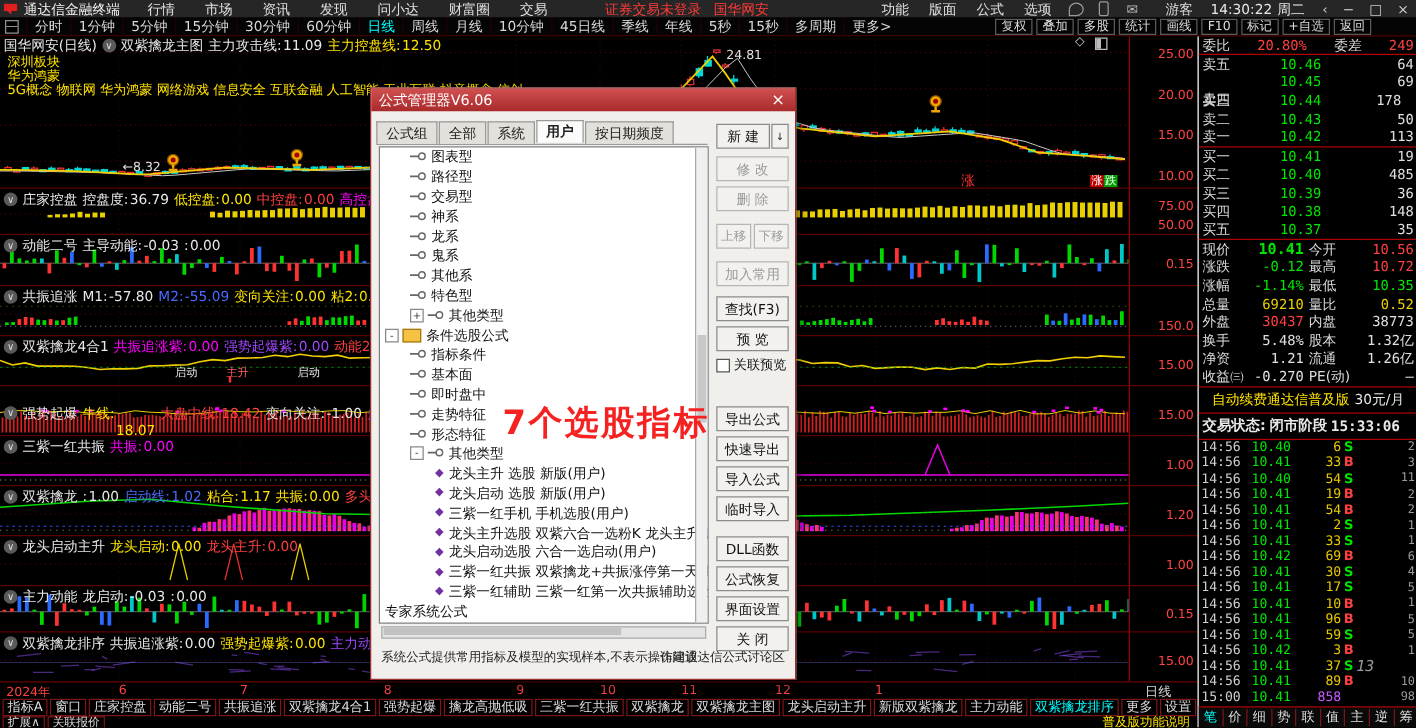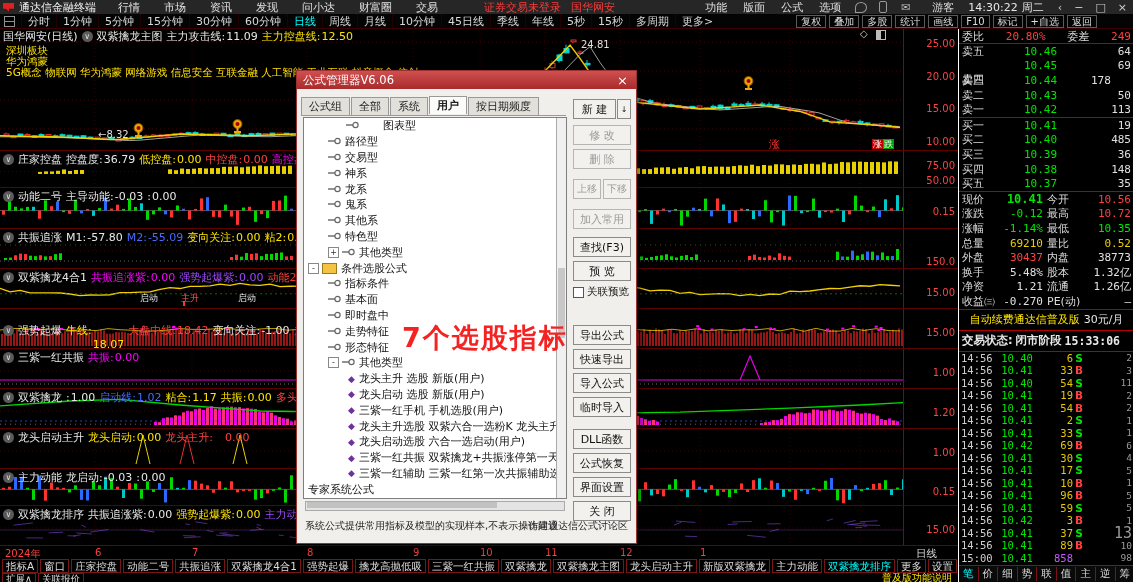--- a/index.html
+++ b/index.html
@@ -1375,21 +1375,21 @@
             <line x1="860" y1="0" x2="860" y2="40" stroke="#300000" stroke-dasharray="1,3"></line>
             <line x1="0" y1="22" x2="903" y2="22" stroke="#3a0000" stroke-dasharray="1,3"></line>
             <polyline points="136,35 143,6 150,35" fill="none" stroke="#e8d000" stroke-width="1"></polyline>
             <polyline points="180,35 187,6 194,35" fill="none" stroke="#e83030" stroke-width="1"></polyline>
             <polyline points="233,35 240,6 247,35" fill="none" stroke="#e8d000" stroke-width="1"></polyline>
           </svg><div class="phead flex">
             <span class="coll">∨</span>
             <span style="color: rgb(232, 232, 232);">龙头启动主升</span>
             <span style="color: rgb(255, 228, 0); margin-right: 1px;">龙头启动:</span>
             <span style="color: rgb(255, 228, 0);">0.00</span>
-            <span style="color: rgb(255, 64, 64); margin-right: 12px;">龙头主升:</span>
+            <span style="color: rgb(255, 64, 64); margin-right: 1px;">龙头主升:</span>
             <span style="color: rgb(255, 64, 64);">0.00</span>
           </div></div>
         <div class="pscale" style="height: 40px;">
           <span class="slab" style="top: 18px;">1.00</span>
         </div>
       </div>
       <div class="panel" style="top: 440px; height: 37px;">
         <div class="plot" style="height: 37px;"><svg width="903" height="37">
             <line x1="95" y1="0" x2="95" y2="37" stroke="#300000" stroke-dasharray="1,3"></line>
             <line x1="192" y1="0" x2="192" y2="37" stroke="#300000" stroke-dasharray="1,3"></line>
@@ -1727,21 +1727,21 @@
           <span class="wht mono" style="width: 40px; text-align: right;">64</span>
         </div>
         <div class="qrow" style="height: 14.6px;">
           <span class="qlab" style="width: 28px; margin-top: 27px;">卖四</span>
           <span class="grn mono" style="flex: 1 1 0%; text-align: center;">10.45</span>
           <span class="wht mono" style="width: 40px; text-align: right;">69</span>
         </div>
         <div class="qrow" style="height: 14.6px;">
           <span class="qlab" style="width: 28px;">卖三</span>
           <span class="grn mono" style="flex: 1 1 0%; text-align: center;">10.44</span>
-          <span class="wht mono" style="width: 40px; text-align: left;">178</span>
+          <span class="wht mono" style="width: 40px; text-align: center;">178</span>
         </div>
         <div class="qrow" style="height: 14.6px;">
           <span class="qlab" style="width: 28px;">卖二</span>
           <span class="grn mono" style="flex: 1 1 0%; text-align: center;">10.43</span>
           <span class="wht mono" style="width: 40px; text-align: right;">50</span>
         </div>
         <div class="qrow" style="height: 14.6px;">
           <span class="qlab" style="width: 28px;">卖一</span>
           <span class="grn mono" style="flex: 1 1 0%; text-align: center;">10.42</span>
           <span class="wht mono" style="width: 40px; text-align: right;">113</span>
@@ -1930,21 +1930,21 @@
           <span class="grn mono" style="width: 44px; text-align: center;">10.42</span>
           <span class="mono" style="width: 34px; text-align: right; color: rgb(232, 200, 0);">3</span>
           <span style="width: 12px; text-align: center; color: rgb(255, 64, 64); font-weight: bold;">B</span>
           <span class="mono" style="flex: 1 1 0%; text-align: right; color: rgb(154, 154, 154); font-size: 9.5px;">1</span>
         </div>
         <div class="trow">
           <span class="mono" style="width: 34px; color: rgb(207, 207, 207);">14:56</span>
           <span class="grn mono" style="width: 44px; text-align: center;">10.41</span>
           <span class="mono" style="width: 34px; text-align: right; color: rgb(232, 200, 0);">37</span>
           <span style="width: 12px; text-align: center; color: rgb(0, 230, 0); font-weight: bold;">S</span>
-          <span class="mono" style="flex: 1 1 0%; text-align: right; color: rgb(154, 154, 154); font-size: 15px;">13</span>
+          <span class="mono" style="flex: 1 1 0%; color: rgb(154, 154, 154); font-size: 12px; font-style: italic;">13</span>
         </div>
         <div class="trow">
           <span class="mono" style="width: 34px; color: rgb(207, 207, 207);">14:56</span>
           <span class="grn mono" style="width: 44px; text-align: center;">10.41</span>
           <span class="mono" style="width: 34px; text-align: right; color: rgb(232, 200, 0);">89</span>
           <span style="width: 12px; text-align: center; color: rgb(255, 64, 64); font-weight: bold;">B</span>
           <span class="mono" style="flex: 1 1 0%; text-align: right; color: rgb(154, 154, 154); font-size: 9.5px;">10</span>
         </div>
         <div class="trow">
           <span class="mono" style="width: 34px; color: rgb(207, 207, 207);">15:00</span>
@@ -1966,21 +1966,21 @@
         <span style="flex: 1 1 0%; text-align: center; font-size: 10.5px; border-left: 1px solid rgb(122, 21, 21); color: rgb(221, 221, 221);">筹</span>
       </div>
     </div>
   <div id="dialog" class="abs">
       <div id="dlg-title">
         <span style="flex: 1 1 0%;">公式管理器V6.06</span>
         <span style="padding: 0px 8px; font-size: 13px;">×</span>
       </div>
       <div style="position: absolute; left: 4px; top: 26px; right: 70px; border-bottom: 1px solid rgb(153, 153, 153); height: 18px;"><span class="dtab">公式组</span><span class="dtab">全部</span><span class="dtab">系统</span><span class="dtab act">用户</span><span class="dtab">按日期频度</span></div>
       <div id="dtree">
-        <div class="trow2" style="padding-left: 42px; gap: 20px;">
+        <div class="trow2" style="padding-left: 24px;">
           <span class="keyico"><svg width="13" height="8">
               <line x1="0" y1="4" x2="7" y2="4" stroke="#666" stroke-width="1.4"></line>
               <circle cx="9.5" cy="4" r="2.6" fill="none" stroke="#666" stroke-width="1.2"></circle>
             </svg></span>
           <span>图表型</span>
         </div>
         <div class="trow2" style="padding-left: 24px;">
           <span class="keyico"><svg width="13" height="8">
               <line x1="0" y1="4" x2="7" y2="4" stroke="#666" stroke-width="1.4"></line>
               <circle cx="9.5" cy="4" r="2.6" fill="none" stroke="#666" stroke-width="1.2"></circle>

